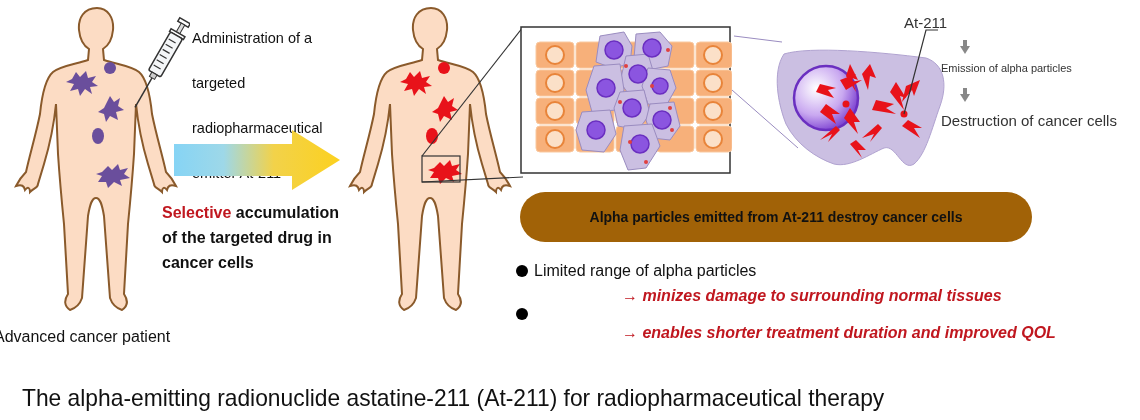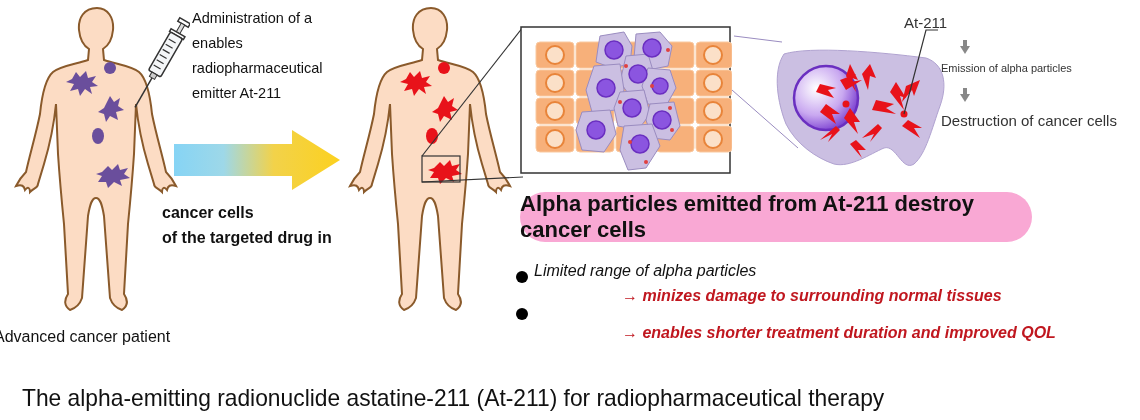--- a/index.html
+++ b/index.html
@@ -1,30 +1,30 @@
 <!DOCTYPE html>
 <html><head>
 <meta charset="utf-8">
 <style>
   html, body { margin:0; padding:0; background:#ffffff; }
   body { width:1140px; height:420px; position:relative; overflow:hidden; font-family:"Liberation Sans", sans-serif; color:#111; }
   .abs { position:absolute; }
   svg { display:block; }
   .admin-text { left:192px; top:6px; width:180px; font-size:14.5px; line-height:25px; color:#111; }
-  .admin-text div { white-space:nowrap; }
+  .admin-text div { white-space:nowrap;margin-top:20px; }
   .selective { left:162px; top:200px; font-size:16px; font-weight:bold; line-height:25px; color:#111; }
   .selective .red { color:#c0171f; }
   .patient-label { left:-6px; top:328px; font-size:16px; color:#111; white-space:nowrap; }
   .at-label { left:904px; top:14px; font-size:15px; color:#333; }
   .emit-label { left:941px; top:62px; font-size:11px; color:#333; white-space:nowrap; }
   .destr-label { left:941px; top:112px; font-size:15px; color:#333; white-space:nowrap;text-align:center; }
   .flow-arrow { width:10px; height:14px; }
-  .pill { left:520px; top:192px; width:512px; height:50px; border-radius:25px; background:#f9a8d4; display:flex; align-items:center; justify-content:center; font-size:22px; font-weight:bold; color:#111; }
+  .pill { left:520px; top:192px; width:512px; height:50px; border-radius:25px; background:#a16207; display:flex; align-items:center; justify-content:center; font-size:14px; font-weight:bold; color:#111; }
   .bullets { left:516px; top:258px; font-size:16px; color:#111; line-height:25px; }
-  .bullets .row { display:flex; align-items:flex-end; white-space:nowrap;font-style:italic; }
+  .bullets .row { display:flex; align-items:center; white-space:nowrap; }
   .bullets .dot { width:12px; height:12px; background:#000; border-radius:50%; margin-right:6px; display:inline-block; }
   .bullets .sub { padding-left:106px; color:#c0171f; font-weight:bold;font-style:italic; }
   .caption { left:22px; top:384px; font-size:24px; color:#111; white-space:nowrap; transform:scaleX(0.95); transform-origin:left; }
 </style>
 </head>
 <body>
 
 <div class="abs" style="left:10px;top:4px;">
   <svg width="175" height="320" viewBox="0 0 175 320">
     <path d="M87 4 C74 4 68 14 69 26 C70 36 74 42 79 45 L78 56 C66 60 50 62 43 68 C36 74 32 90 30 110 C26 130 20 150 16 168 C12 172 8 178 6 182 C12 180 14 182 15 186 C18 182 20 184 20 188 C24 184 28 184 28 180 L34 160 C40 140 44 120 46 100 L48 150 C50 180 52 200 54 220 L58 290 C54 296 54 302 60 306 C66 304 70 300 72 294 L78 212 C80 200 82 194 86 194 C90 194 92 200 94 212 L100 294 C102 300 106 304 112 306 C118 302 118 296 114 290 L118 220 C120 200 122 180 124 150 L126 100 C128 120 132 140 138 160 L144 180 C144 184 148 184 152 188 C152 184 154 182 157 186 C158 182 160 180 166 182 C164 178 160 172 156 168 C152 150 146 130 142 110 C140 90 136 74 129 68 C122 62 106 60 94 56 L93 45 C98 42 102 36 103 26 C104 14 98 4 87 4 Z" fill="#fcdcc4" stroke="#8a5a2b" stroke-width="2"></path>
@@ -54,42 +54,43 @@
           <line x1="25" y1="54" x2="33" y2="54"></line>
       </g>
       <rect x="27" y="61" width="6" height="5" fill="#ccc" stroke="#333" stroke-width="1"></rect>
       <line x1="30" y1="66" x2="30" y2="100" stroke="#333" stroke-width="1.5"></line>
     </g>
   </svg>
 </div>
 
 <div class="abs admin-text">
   <div>Administration of a</div>
-  <div>enables</div>
+  <div>targeted</div>
   <div>radiopharmaceutical</div>
   <div>emitter At-211</div>
 </div>
 
 <div class="abs" style="left:174px;top:130px;">
   <svg width="168" height="60" viewBox="0 0 168 60">
     <defs>
       <linearGradient id="ag" x1="0" x2="1" y1="0" y2="0">
         <stop offset="0" stop-color="#86d4f5"></stop>
         <stop offset="0.3" stop-color="#9ed8e8"></stop>
         <stop offset="0.6" stop-color="#f2d24a"></stop>
         <stop offset="1" stop-color="#fcd11f"></stop>
       </linearGradient>
     </defs>
     <polygon points="0,14 118,14 118,0 166,30 118,60 118,46 0,46" fill="url(#ag)"></polygon>
   </svg>
 </div>
 
 <div class="abs selective">
+  <div><span class="red">Selective</span><span> accumulation</span></div>
+  <div>of the targeted drug in</div>
   <div>cancer cells</div>
-  <div>of the targeted drug in</div>
 </div>
 
 <div class="abs patient-label">Advanced cancer patient</div>
 
 <div class="abs" style="left:344px;top:4px;">
   <svg width="175" height="320" viewBox="0 0 175 320">
     <path d="M87 4 C74 4 68 14 69 26 C70 36 74 42 79 45 L78 56 C66 60 50 62 43 68 C36 74 32 90 30 110 C26 130 20 150 16 168 C12 172 8 178 6 182 C12 180 14 182 15 186 C18 182 20 184 20 188 C24 184 28 184 28 180 L34 160 C40 140 44 120 46 100 L48 150 C50 180 52 200 54 220 L58 290 C54 296 54 302 60 306 C66 304 70 300 72 294 L78 212 C80 200 82 194 86 194 C90 194 92 200 94 212 L100 294 C102 300 106 304 112 306 C118 302 118 296 114 290 L118 220 C120 200 122 180 124 150 L126 100 C128 120 132 140 138 160 L144 180 C144 184 148 184 152 188 C152 184 154 182 157 186 C158 182 160 180 166 182 C164 178 160 172 156 168 C152 150 146 130 142 110 C140 90 136 74 129 68 C122 62 106 60 94 56 L93 45 C98 42 102 36 103 26 C104 14 98 4 87 4 Z" fill="#fcdcc4" stroke="#8a5a2b" stroke-width="2"></path>
     <g fill="#e8121a">
       <polygon points="62,75 66,68 70,73 76,67 78,74 86,72 82,78 88,82 80,83 82,90 75,85 70,92 68,85 60,87 64,80 56,78"></polygon>
       <circle cx="100" cy="64" r="6"></circle>

